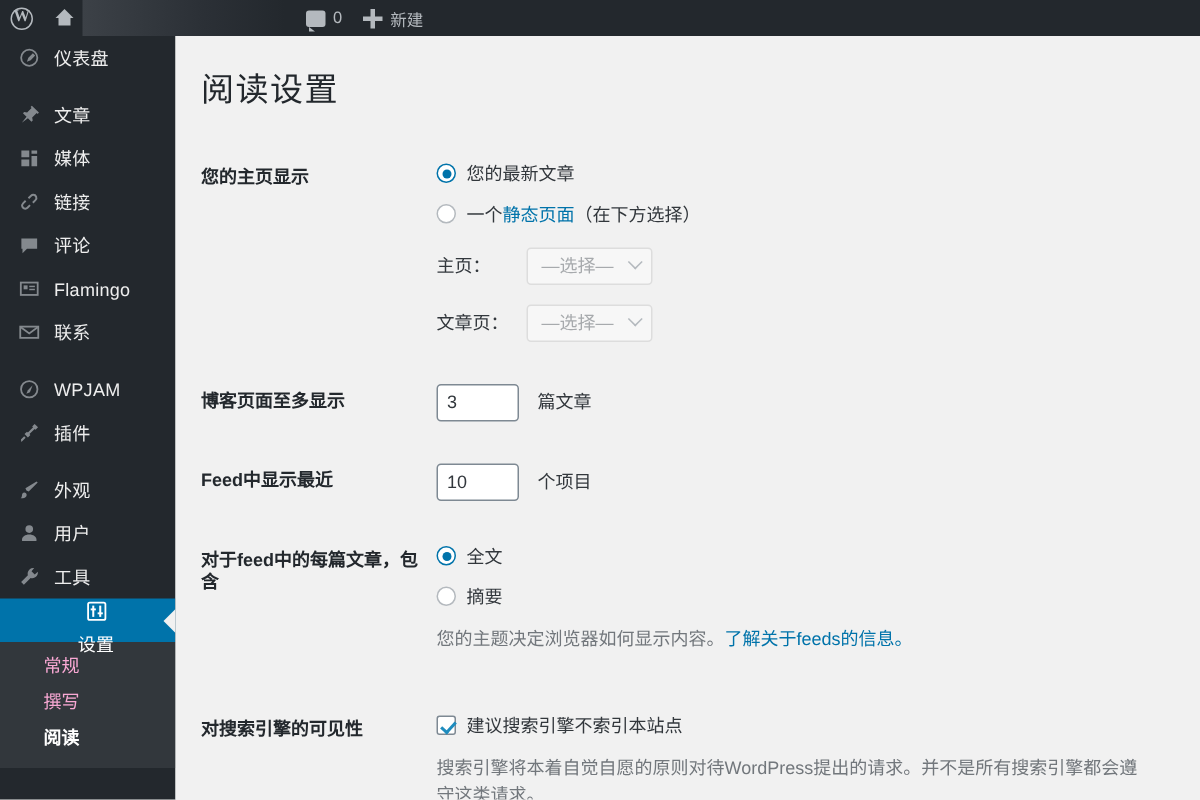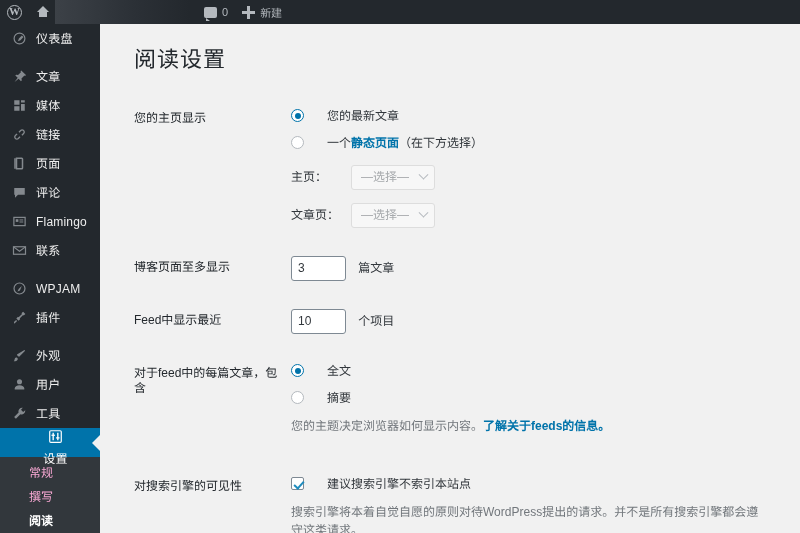--- a/index.html
+++ b/index.html
@@ -68,21 +68,21 @@
     content: ""; position: absolute; left: 0; top: 5px; width: 13px; height: 3px; background: #b4b9be;
   }
   .plus-glyph::after {
     content: ""; position: absolute; left: 5px; top: 0; width: 3px; height: 13px; background: #b4b9be;
   }
   .ab-count { color: #b4b9be; font-size: 11px; }
 
   
   #adminmenuwrap {
     position: absolute; top: 24px; left: 0;
-    width: 100px; height: 509px;
+    width: 117px; height: 509px;
     background: #23282d;
     overflow: hidden;
   }
   .menu-item {
     display: flex; align-items: center;
     height: 29px;
     padding-left: 11px;
     color: #eeeeee;
     font-size: 12px;
     gap: 9px;
@@ -130,38 +130,38 @@
     font-size: 22px; font-weight: normal;
     color: #23282d; margin: 12px 0 18px 0;
     line-height: 1.3; letter-spacing: 1px;
   }
 
   table.form-table { width: 100%; border-collapse: collapse; }
   table.form-table th {
     width: 157px;
     text-align: left;
     vertical-align: top;
-    font-weight: normal;
+    font-weight: bold;
     font-size: 12px;
     color: #23282d;
     padding: 18px 10px 18px 0;
     line-height: 1.3;
     margin-left: 24px;
   }
   table.form-table td {
     vertical-align: top;
     padding: 14px 10px 14px 0;
     font-size: 12px;
     color: #32373c;
     line-height: 1.5;
   }
 
   fieldset { border: 0; margin: 0; padding: 0; }
   .radio-row {
-    display: flex; align-items: center; gap: 23px;
+    display: flex; align-items: center; gap: 7px;
     margin-bottom: 9px; font-size: 12px; color: #32373c;
   }
   .radio-row:last-child { margin-bottom: 0; }
   .radio {
     width: 13px; height: 13px; flex: 0 0 13px;
     border: 1px solid #b4b9be; border-radius: 50%;
     background: #fff; position: relative;
   }
   .radio.checked { border-color: #0073aa; }
   .radio.checked::after {
@@ -174,21 +174,21 @@
     border: 1px solid #7e8993; border-radius: 2px;
     background: #fff; position: relative;
   }
   .checkbox.checked::after {
     content: "";
     position: absolute; left: 3.5px; top: 0.5px;
     width: 4px; height: 8px;
     border: solid #1e8cbe; border-width: 0 2px 2px 0;
     transform: rotate(42deg);
   }
-  a.wplink { color: #0073aa; text-decoration: none; font-weight: bold; }
+  a.wplink { color: #0073aa; text-decoration: none; }
 
   .select-row {
     display: flex; align-items: center;
     margin-top: 13px;
     font-size: 12px; color: #32373c;
   }
   .select-row .sel-label {
     width: 60px; padding-right: 7px; color: #32373c;
   }
   .wpselect {
@@ -269,29 +269,20 @@
 
   <div class="menu-item">
     <span class="mi-icon">
       <svg width="15" height="15" viewBox="0 0 20 20">
           <path fill="#a0a5aa" d="M13.5 3a3.6 3.6 0 012.6 6.2l-2.3 2.3-1.2-1.2 2.3-2.3a1.9 1.9 0 10-2.7-2.7l-2.3 2.3L8.7 6.3 11 4a3.6 3.6 0 012.5-1zM6.5 17a3.6 3.6 0 01-2.6-6.2l2.3-2.3 1.2 1.2-2.3 2.3a1.9 1.9 0 102.7 2.7l2.3-2.3 1.2 1.2L9 16a3.6 3.6 0 01-2.5 1z"></path>
         </svg>
     </span>
     <span class="mi-label">链接</span>
   </div>
 
-  <div class="menu-item">
-    <span class="mi-icon">
-      <svg width="15" height="15" viewBox="0 0 20 20">
-          <path fill="#a0a5aa" d="M5 2h8a2 2 0 012 2v12a2 2 0 01-2 2H5zm2 2v12h6V4z"></path>
-          <rect x="3" y="3" width="2" height="14" fill="#a0a5aa"></rect>
-        </svg>
-    </span>
-    <span class="mi-label">页面</span>
-  </div>
 
   <div class="menu-item">
     <span class="mi-icon">
       <svg width="15" height="15" viewBox="0 0 20 20">
           <path fill="#a0a5aa" d="M3 4h14v9H8l-4 4v-4H3z"></path>
         </svg>
     </span>
     <span class="mi-label">评论</span>
   </div>
 

